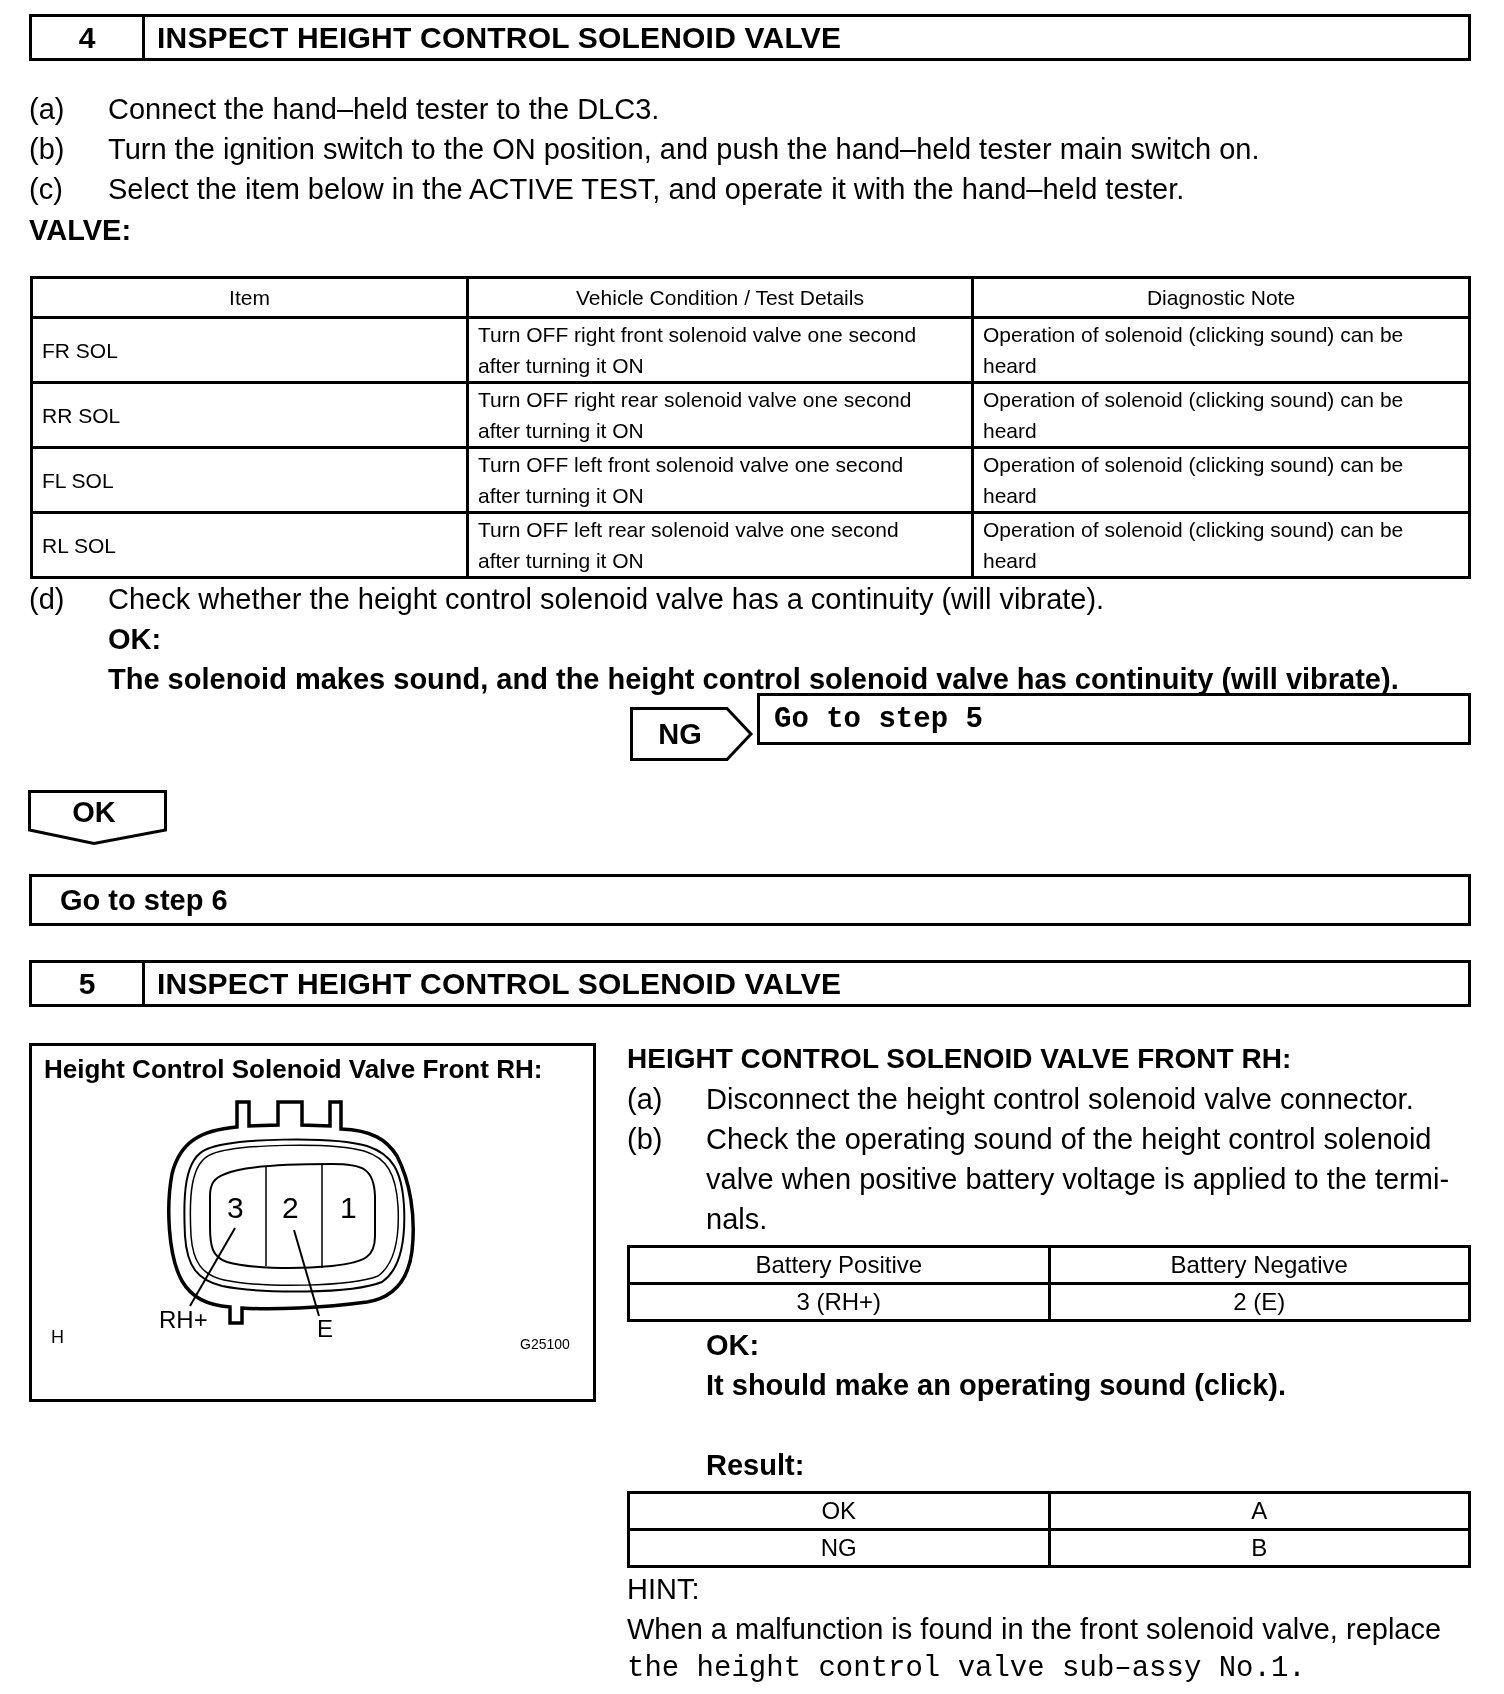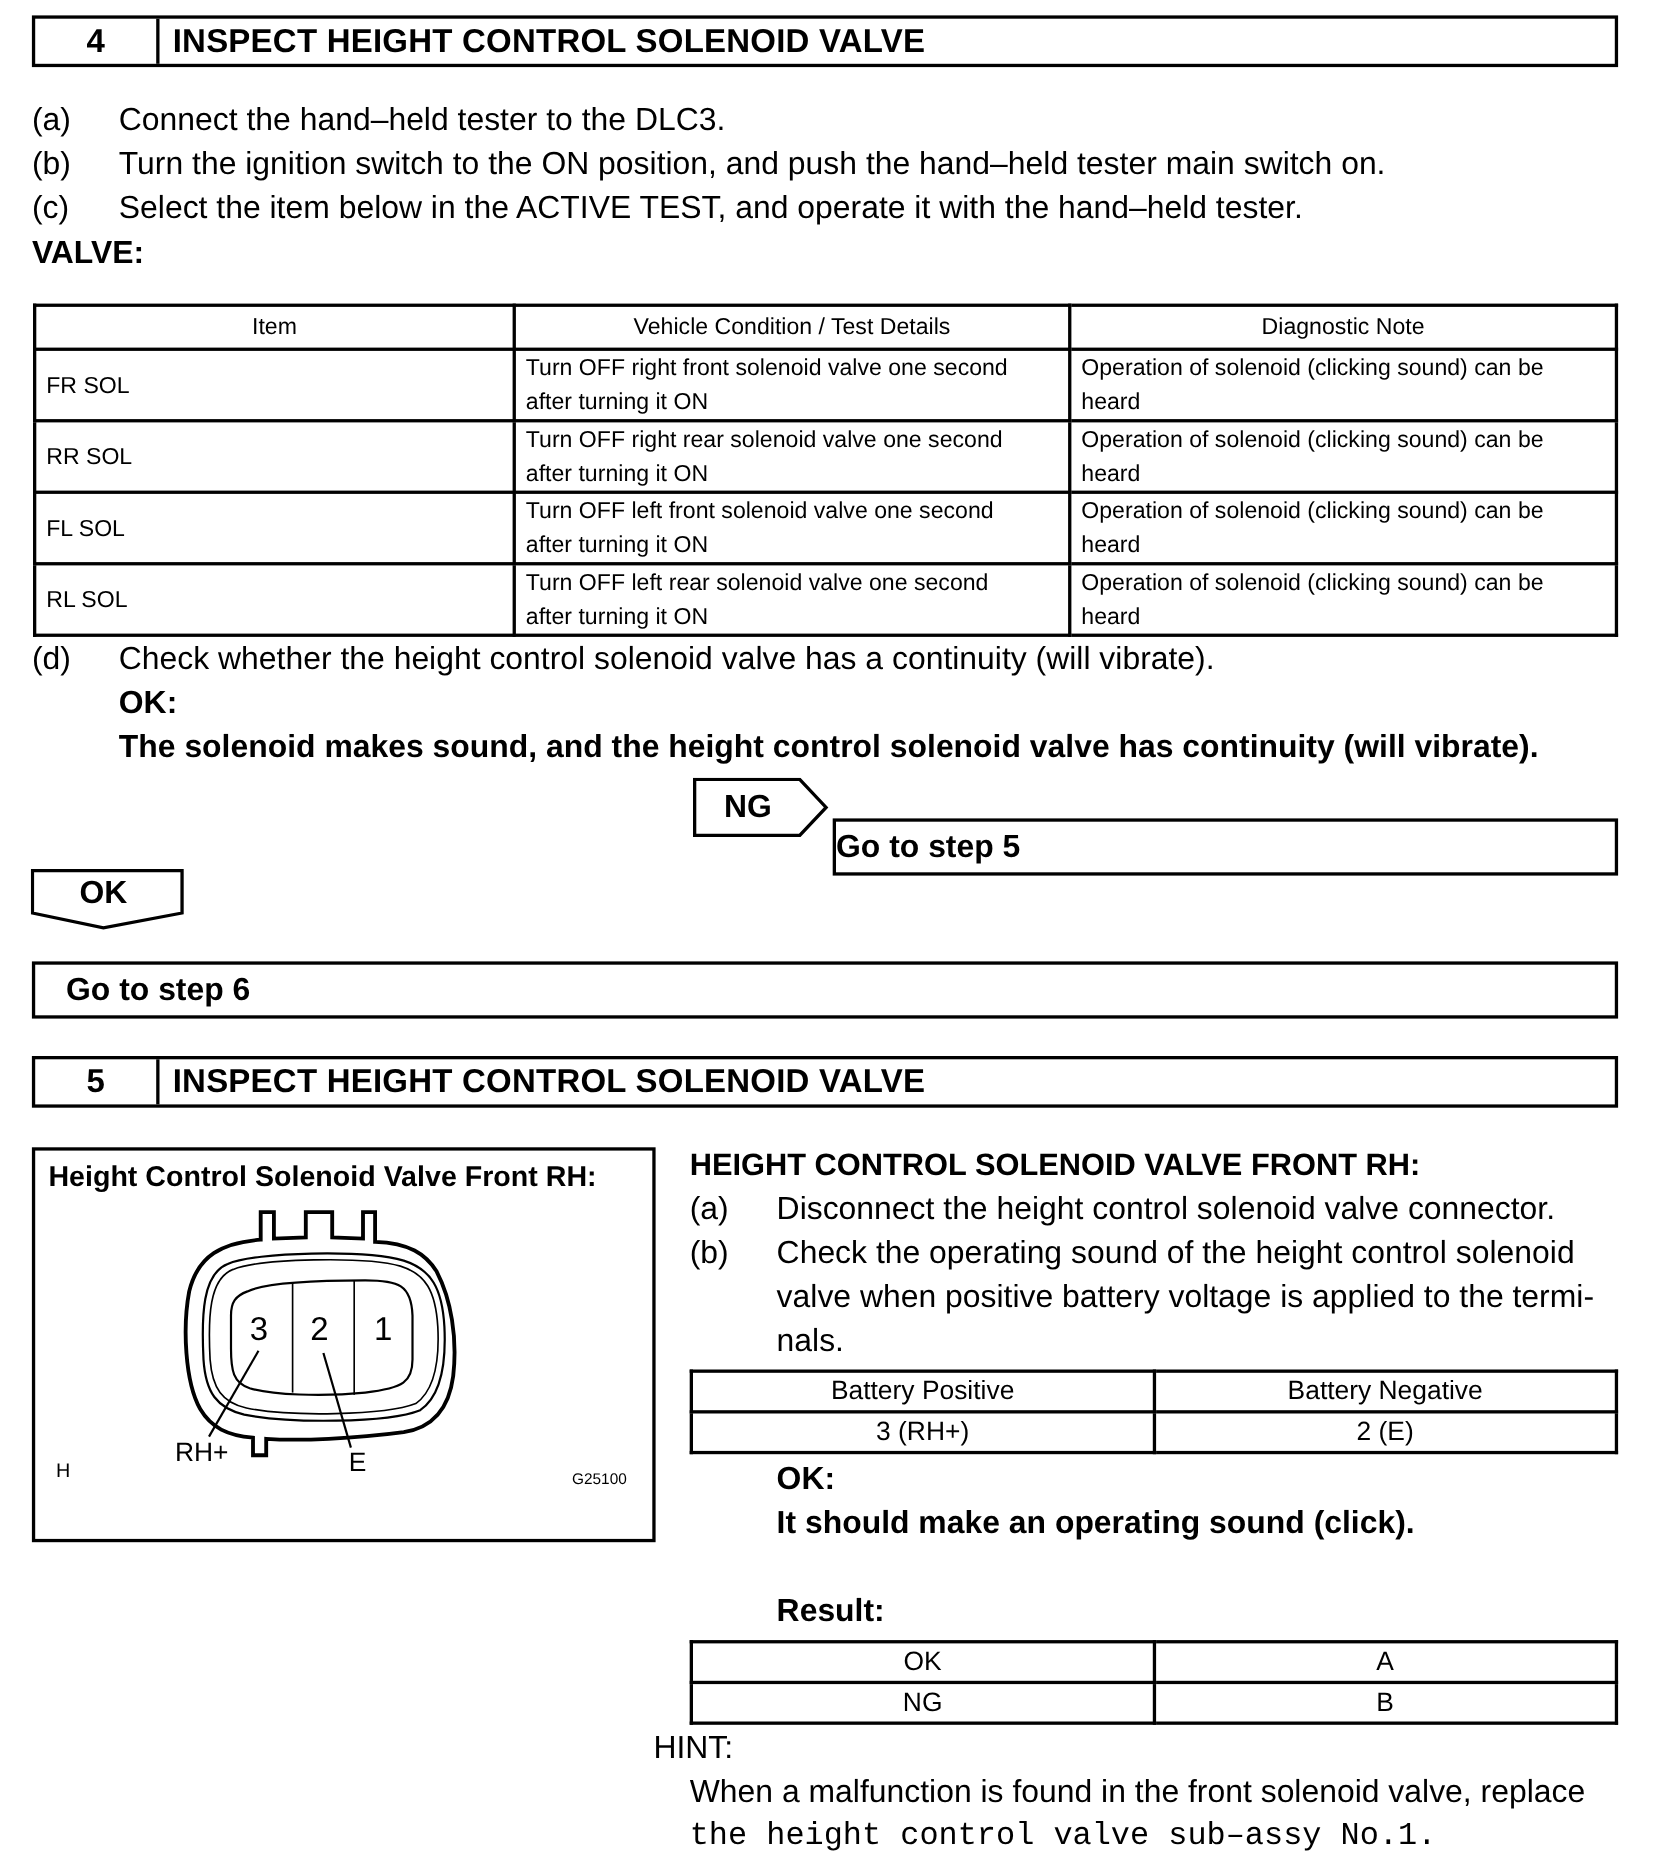--- a/index.html
+++ b/index.html
@@ -34,22 +34,22 @@
     border: 3px solid #000; font-weight: normal; padding: 0;
   }
   #airsus-table { left: 30px; top: 257px; width: 1441px; font-size: 21px; margin-top: 19px; }
   #airsus-table th { height: 37px; text-align: center; }
   #airsus-table td { height: 62px; line-height: 31px; vertical-align: middle; padding-left: 9px; }
   #airsus-table td.c1 { width: 424px; }
   #airsus-table td.c2 { width: 493px; }
 
   
   .ng-tag { position: absolute; left: 630px; top: 707px; }
-  .ng-box { position: absolute; left: 757px; top: 744px; width: 714px; height: 52px; border: 3px solid #000; box-sizing: border-box;
-    font-weight: bold; font-size: 29px; display: flex; align-items: center; padding-left: 0; }
+  .ng-box { position: absolute; left: 757px; top: 693px; width: 714px; height: 52px; border: 3px solid #000; box-sizing: border-box;
+    font-weight: bold; font-size: 29px; display: flex; align-items: center; padding-left: 14px; font-family: Liberation Mono, monospace; }
   .ok-tag { position: absolute; left: 28px; top: 790px; }
   .goto6 { position: absolute; left: 29px; top: 874px; width: 1442px; height: 52px; border: 3px solid #000; box-sizing: border-box;
     font-weight: bold; font-size: 29px; display: flex; align-items: center; padding-left: 28px; }
 
   
   .figure { position: absolute; left: 29px; top: 1043px; width: 567px; height: 359px; border: 3px solid #000; box-sizing: border-box; }
   .fig-title { position: absolute; left: 12px; top: 8px; font-weight: bold; font-size: 26px; white-space: nowrap; }
 
   .small-table { left: 627px; width: 844px; font-size: 24px; }
   .small-table td { height: 34px; text-align: center; width: 50%; }
@@ -211,15 +211,15 @@
     <td>OK</td>
     <td>A</td>
   </tr>
   <tr>
     <td>NG</td>
     <td>B</td>
   </tr>
 </tbody>
   </table>
 
-<div class="para" style="left:594px; top:1569px;text-align:center;">HINT:</div>
+<div class="para" style="left:627px; top:1569px;text-align:center;">HINT:</div>
 <div class="para" style="left:627px; top:1609px;">When a malfunction is found in the front solenoid valve, replace</div>
 <div class="para" style="left:627px; top:1649px;font-family:Liberation Mono, monospace;">the height control valve sub–assy No.1.</div>
 
 </body></html>

